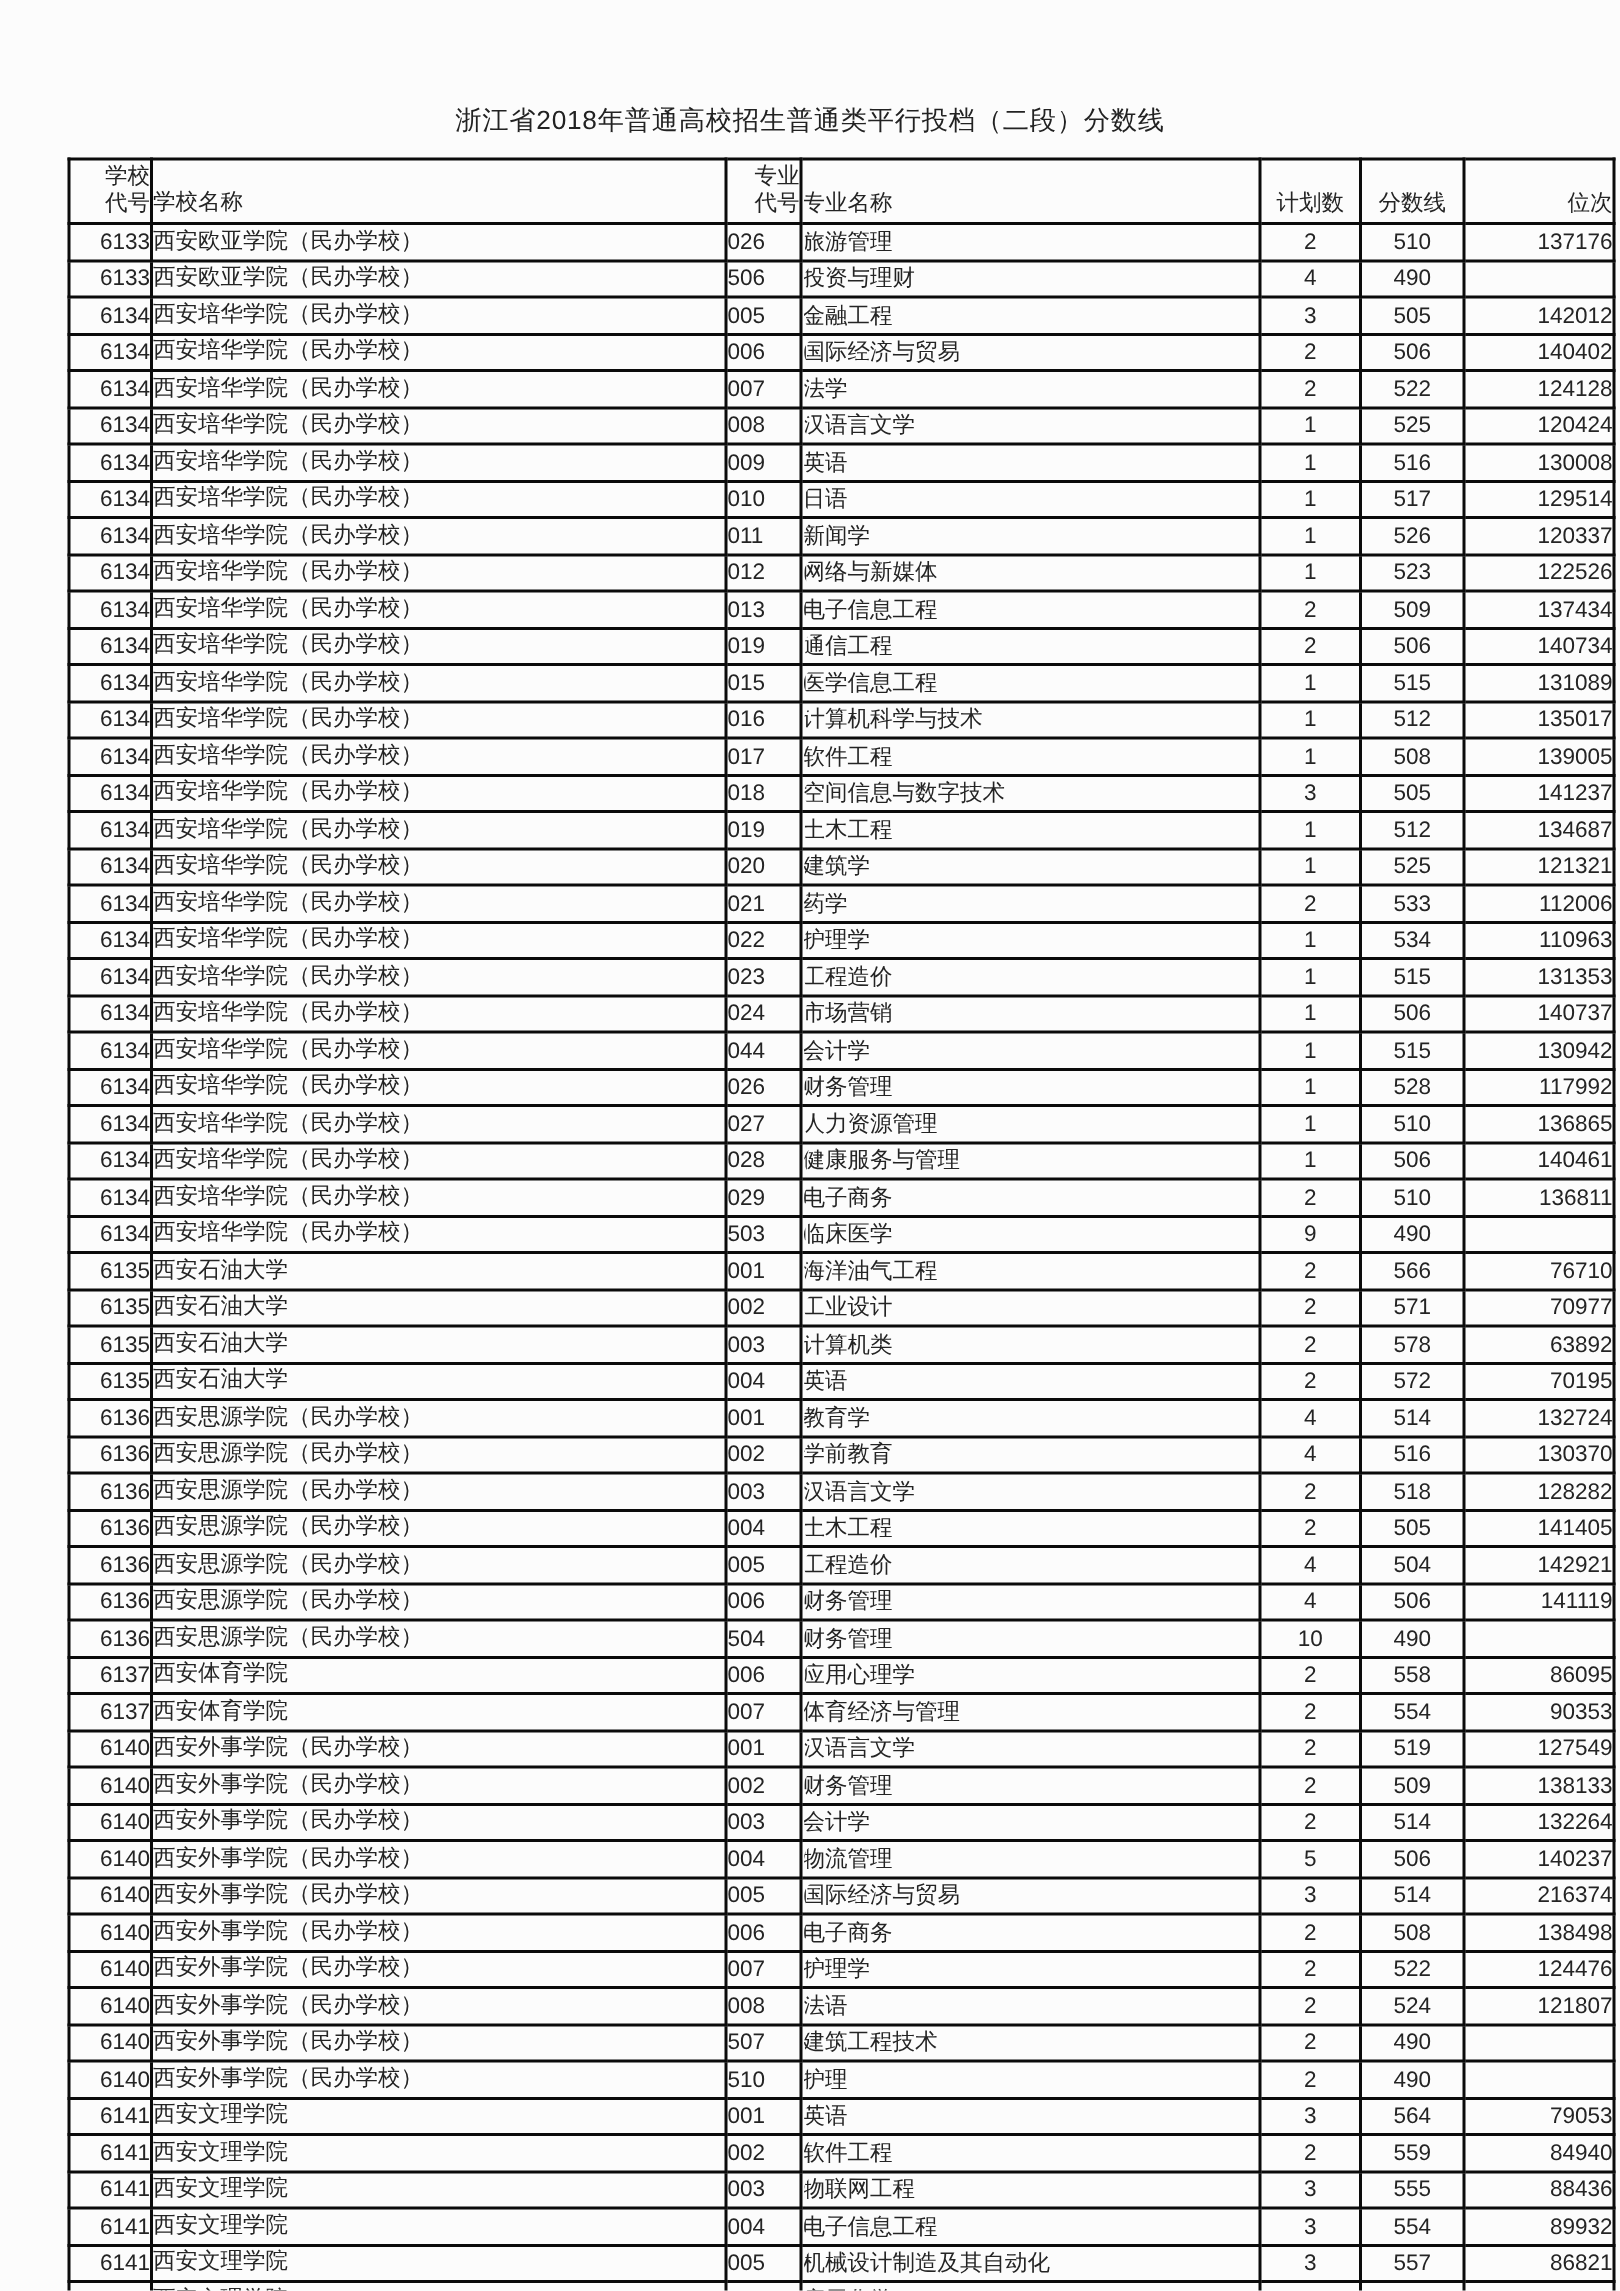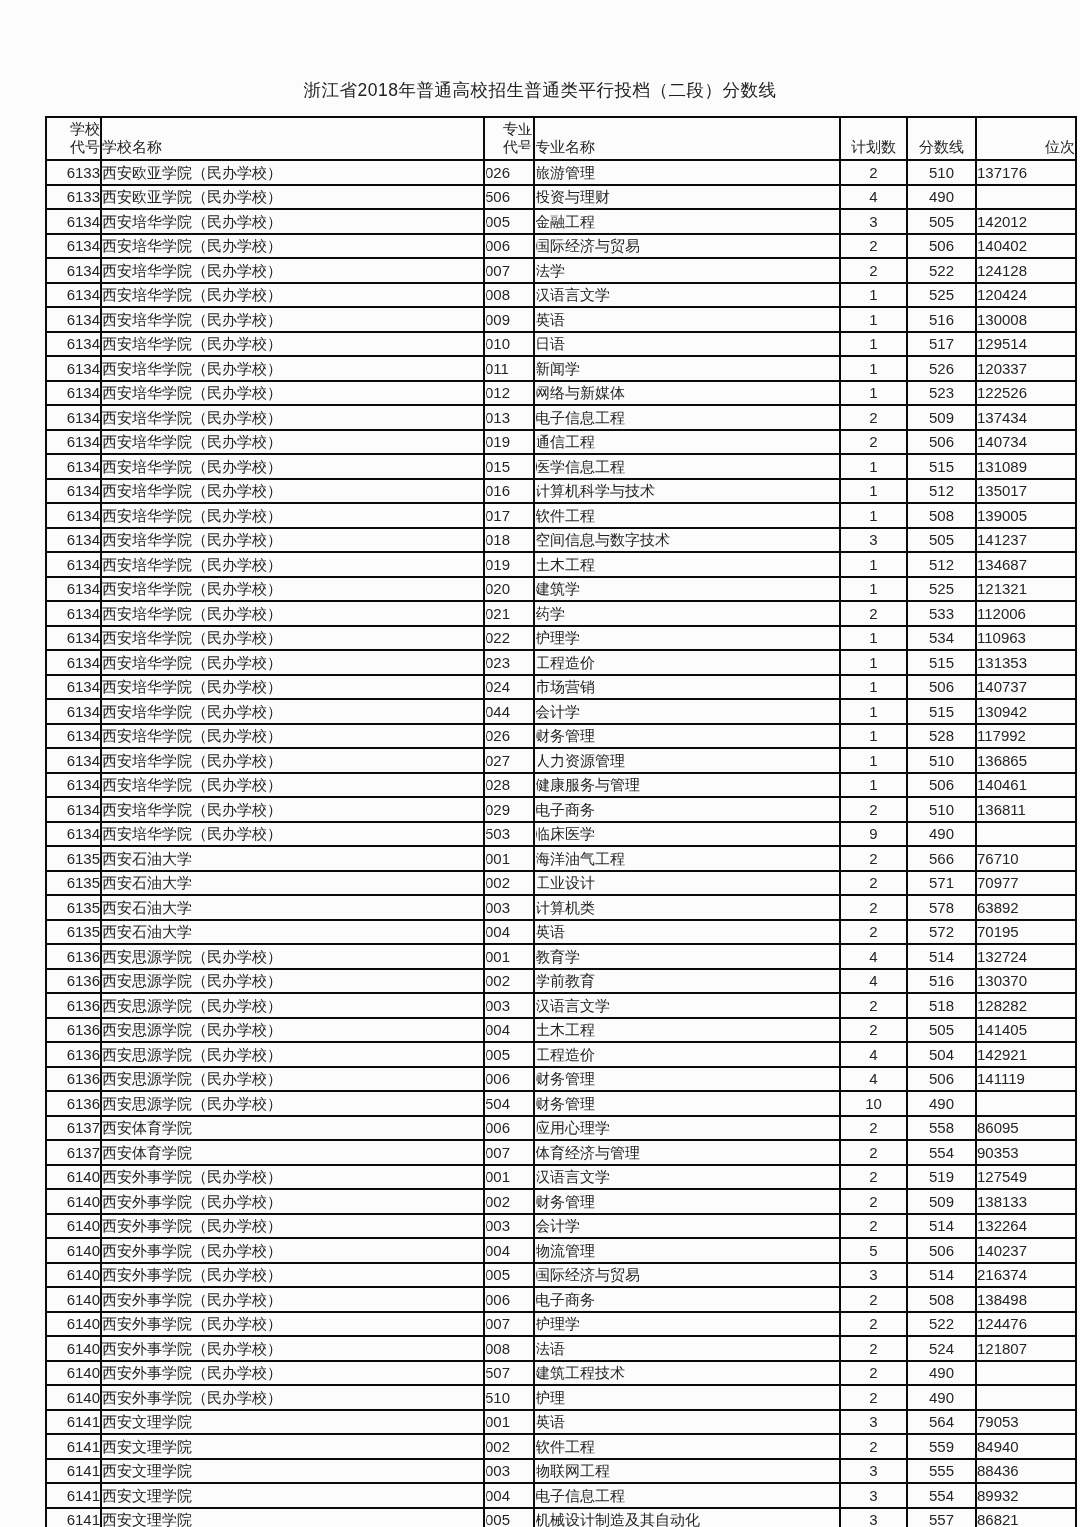--- a/index.html
+++ b/index.html
@@ -8,21 +8,21 @@
   }
   body {
     width: 1080px;
     height: 1527px;
     background: #fcfcfc;
     font-family: "Liberation Sans", sans-serif;
     color: #1e1e1e;
     overflow: hidden;
   }
   .page-title {
-    margin: 14px;
+    margin: 4px;
     padding-top: 64px;
     text-align: center;
     font-size: 17.5px;
     font-weight: normal;
     letter-spacing: 0.5px;
     color: #222;
   }
   table.score-table {
     border-collapse: collapse;
     table-layout: fixed;
@@ -43,26 +43,26 @@
   .score-table thead th {
     height: 38px;
     vertical-align: bottom;
     padding-bottom: 3px;
   }
   .score-table tbody td {
     height: 20.5px;
   }
   
   .c0 { text-align: right; }
-  .c1 { text-align: left; padding-left: 8px; }
-  .c2 { text-align: left; padding-left: 6px; border-radius: 21px; }
+  .c1 { text-align: left; padding-left: 8px; font-family: Liberation Mono, monospace; }
+  .c2 { text-align: left; padding-left: 6px; }
   .c3 { text-align: left; padding-left: 6px; border-radius: 12px; }
   .c4 { text-align: center; }
   .c5 { text-align: center; }
-  .c6 { padding-right: 26px; }
+  .c6 { text-align: right; padding-right: 26px; }
   thead th.c6 { text-align: right; padding-right: 0; }
   thead th.c0, thead th.c2 { text-align: center; padding-left: 0; }
   .hdr-2line div { line-height: 18px; text-align: right; }
 </style>
 </head>
 <body>
 
 <h1 class="page-title">浙江省2018年普通高校招生普通类平行投档（二段）分数线</h1>
 
 <table class="score-table">

